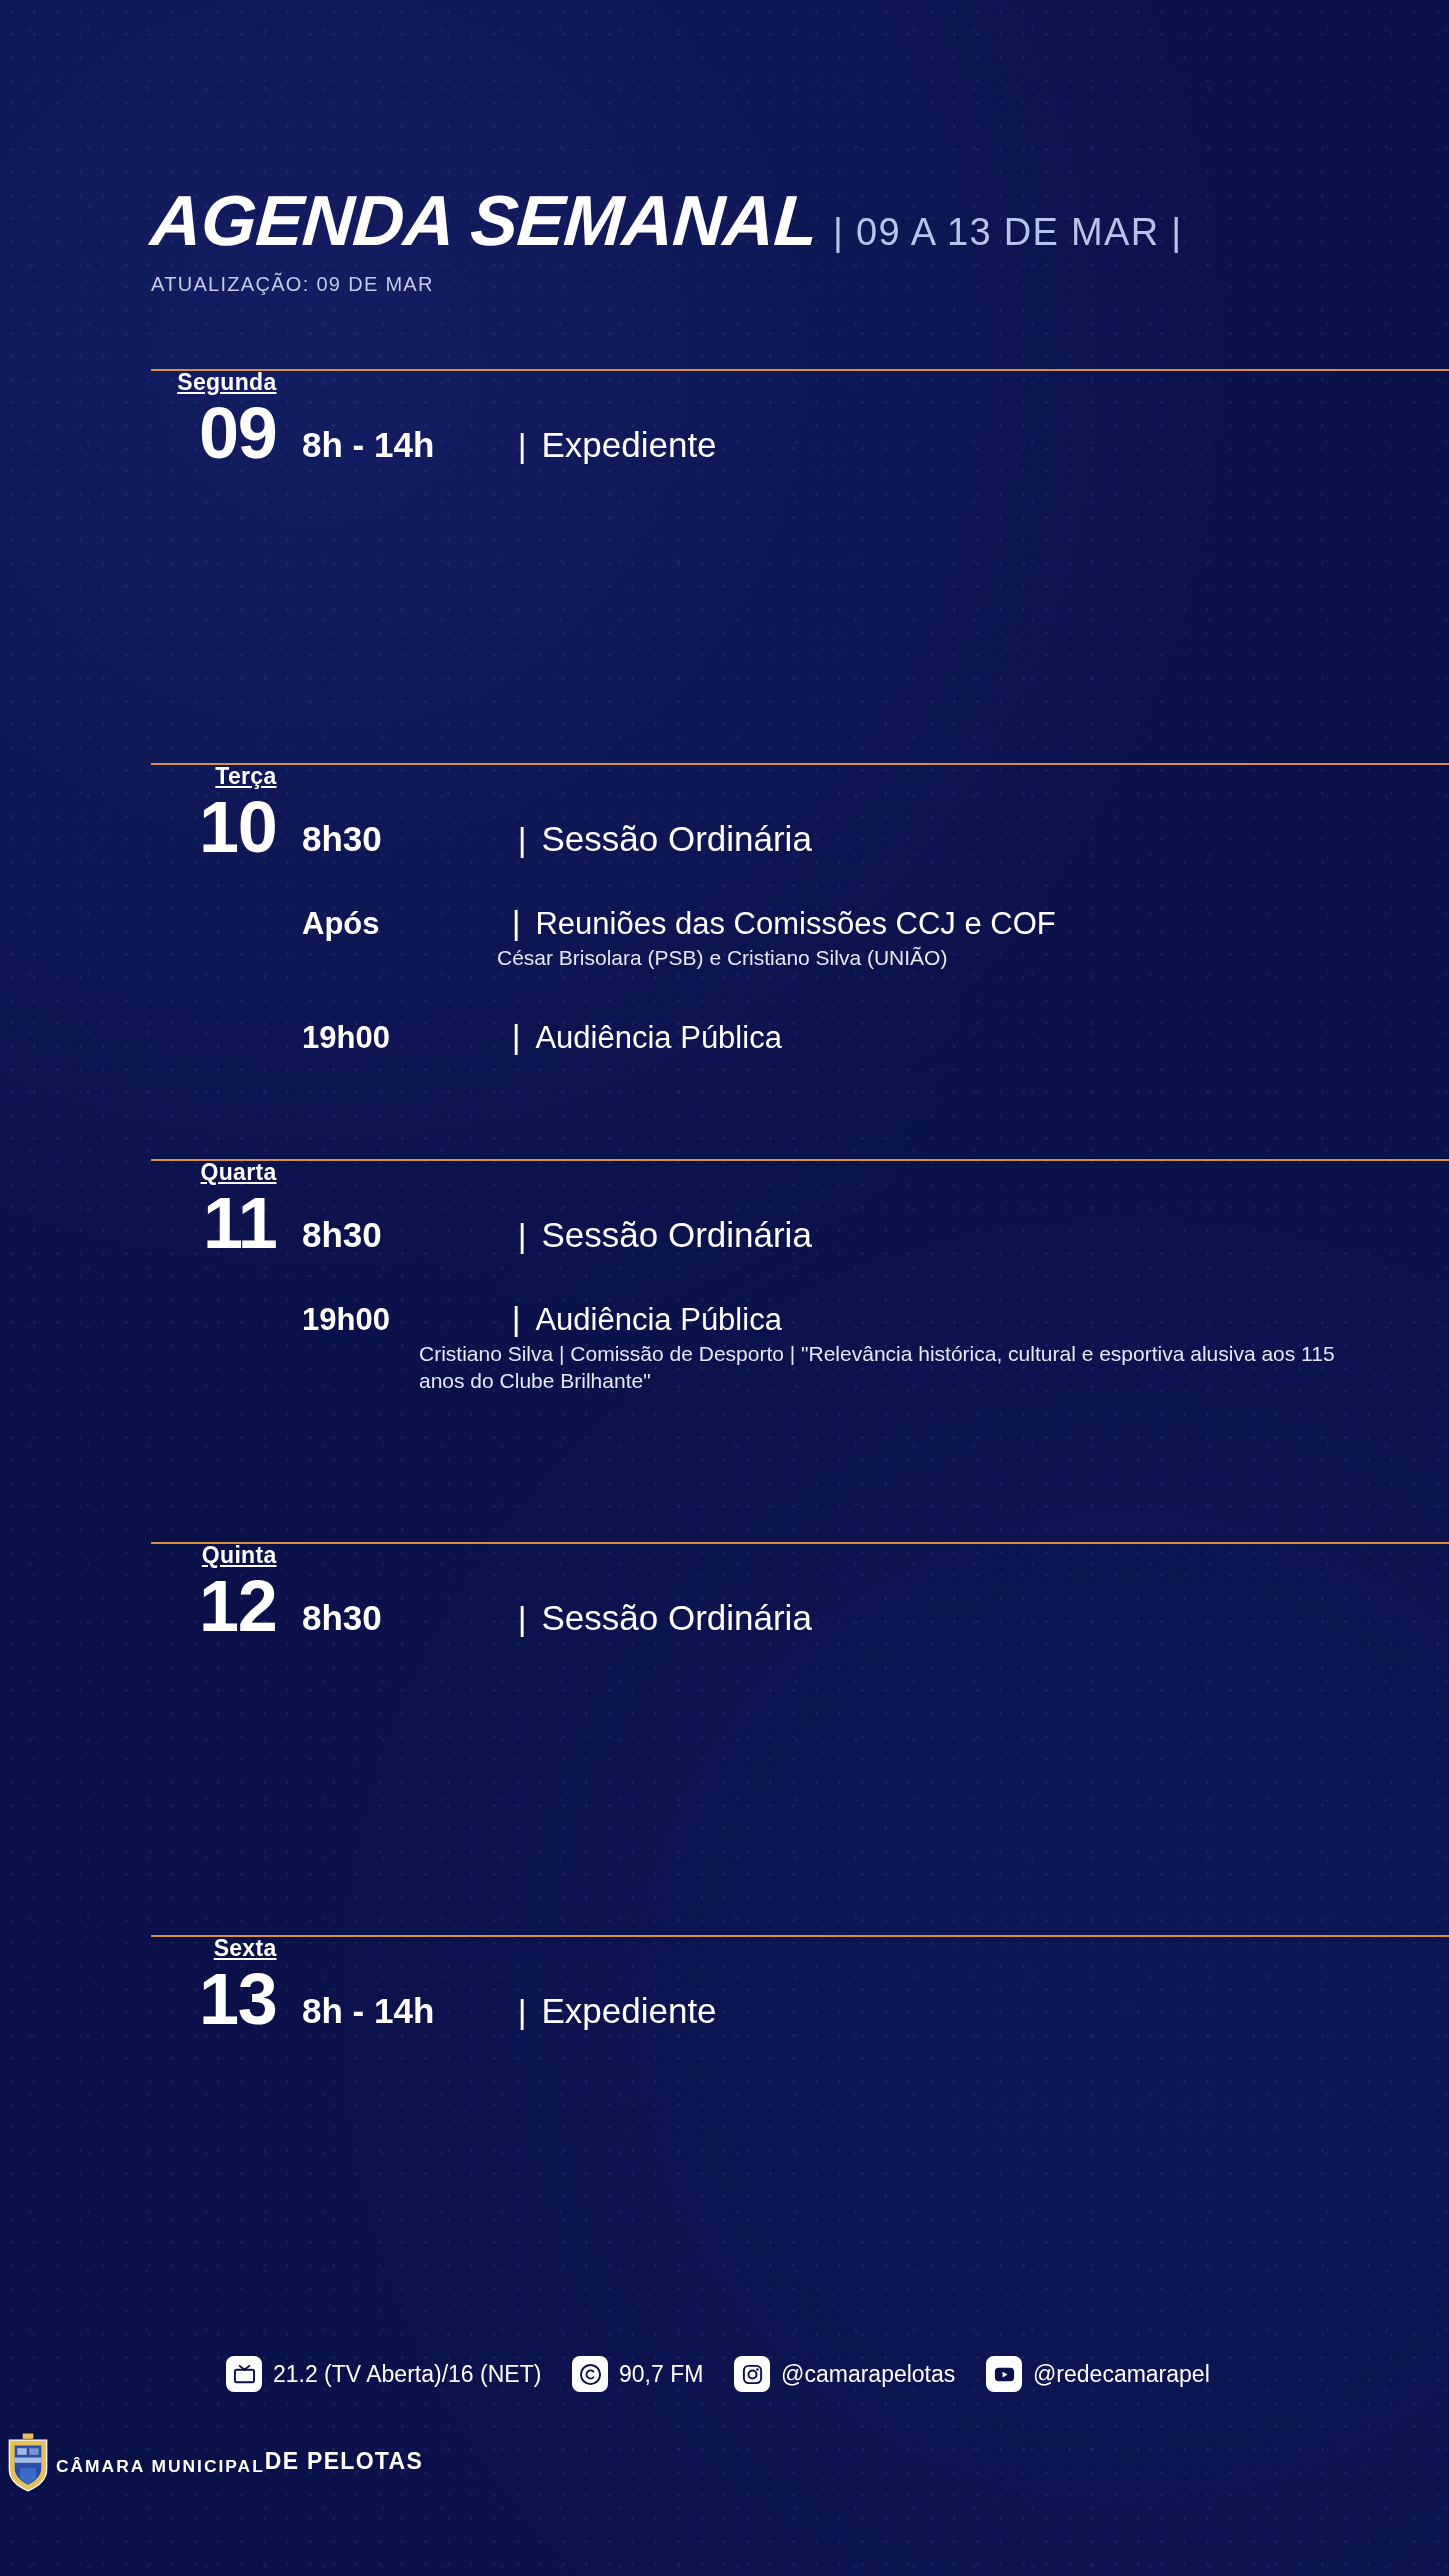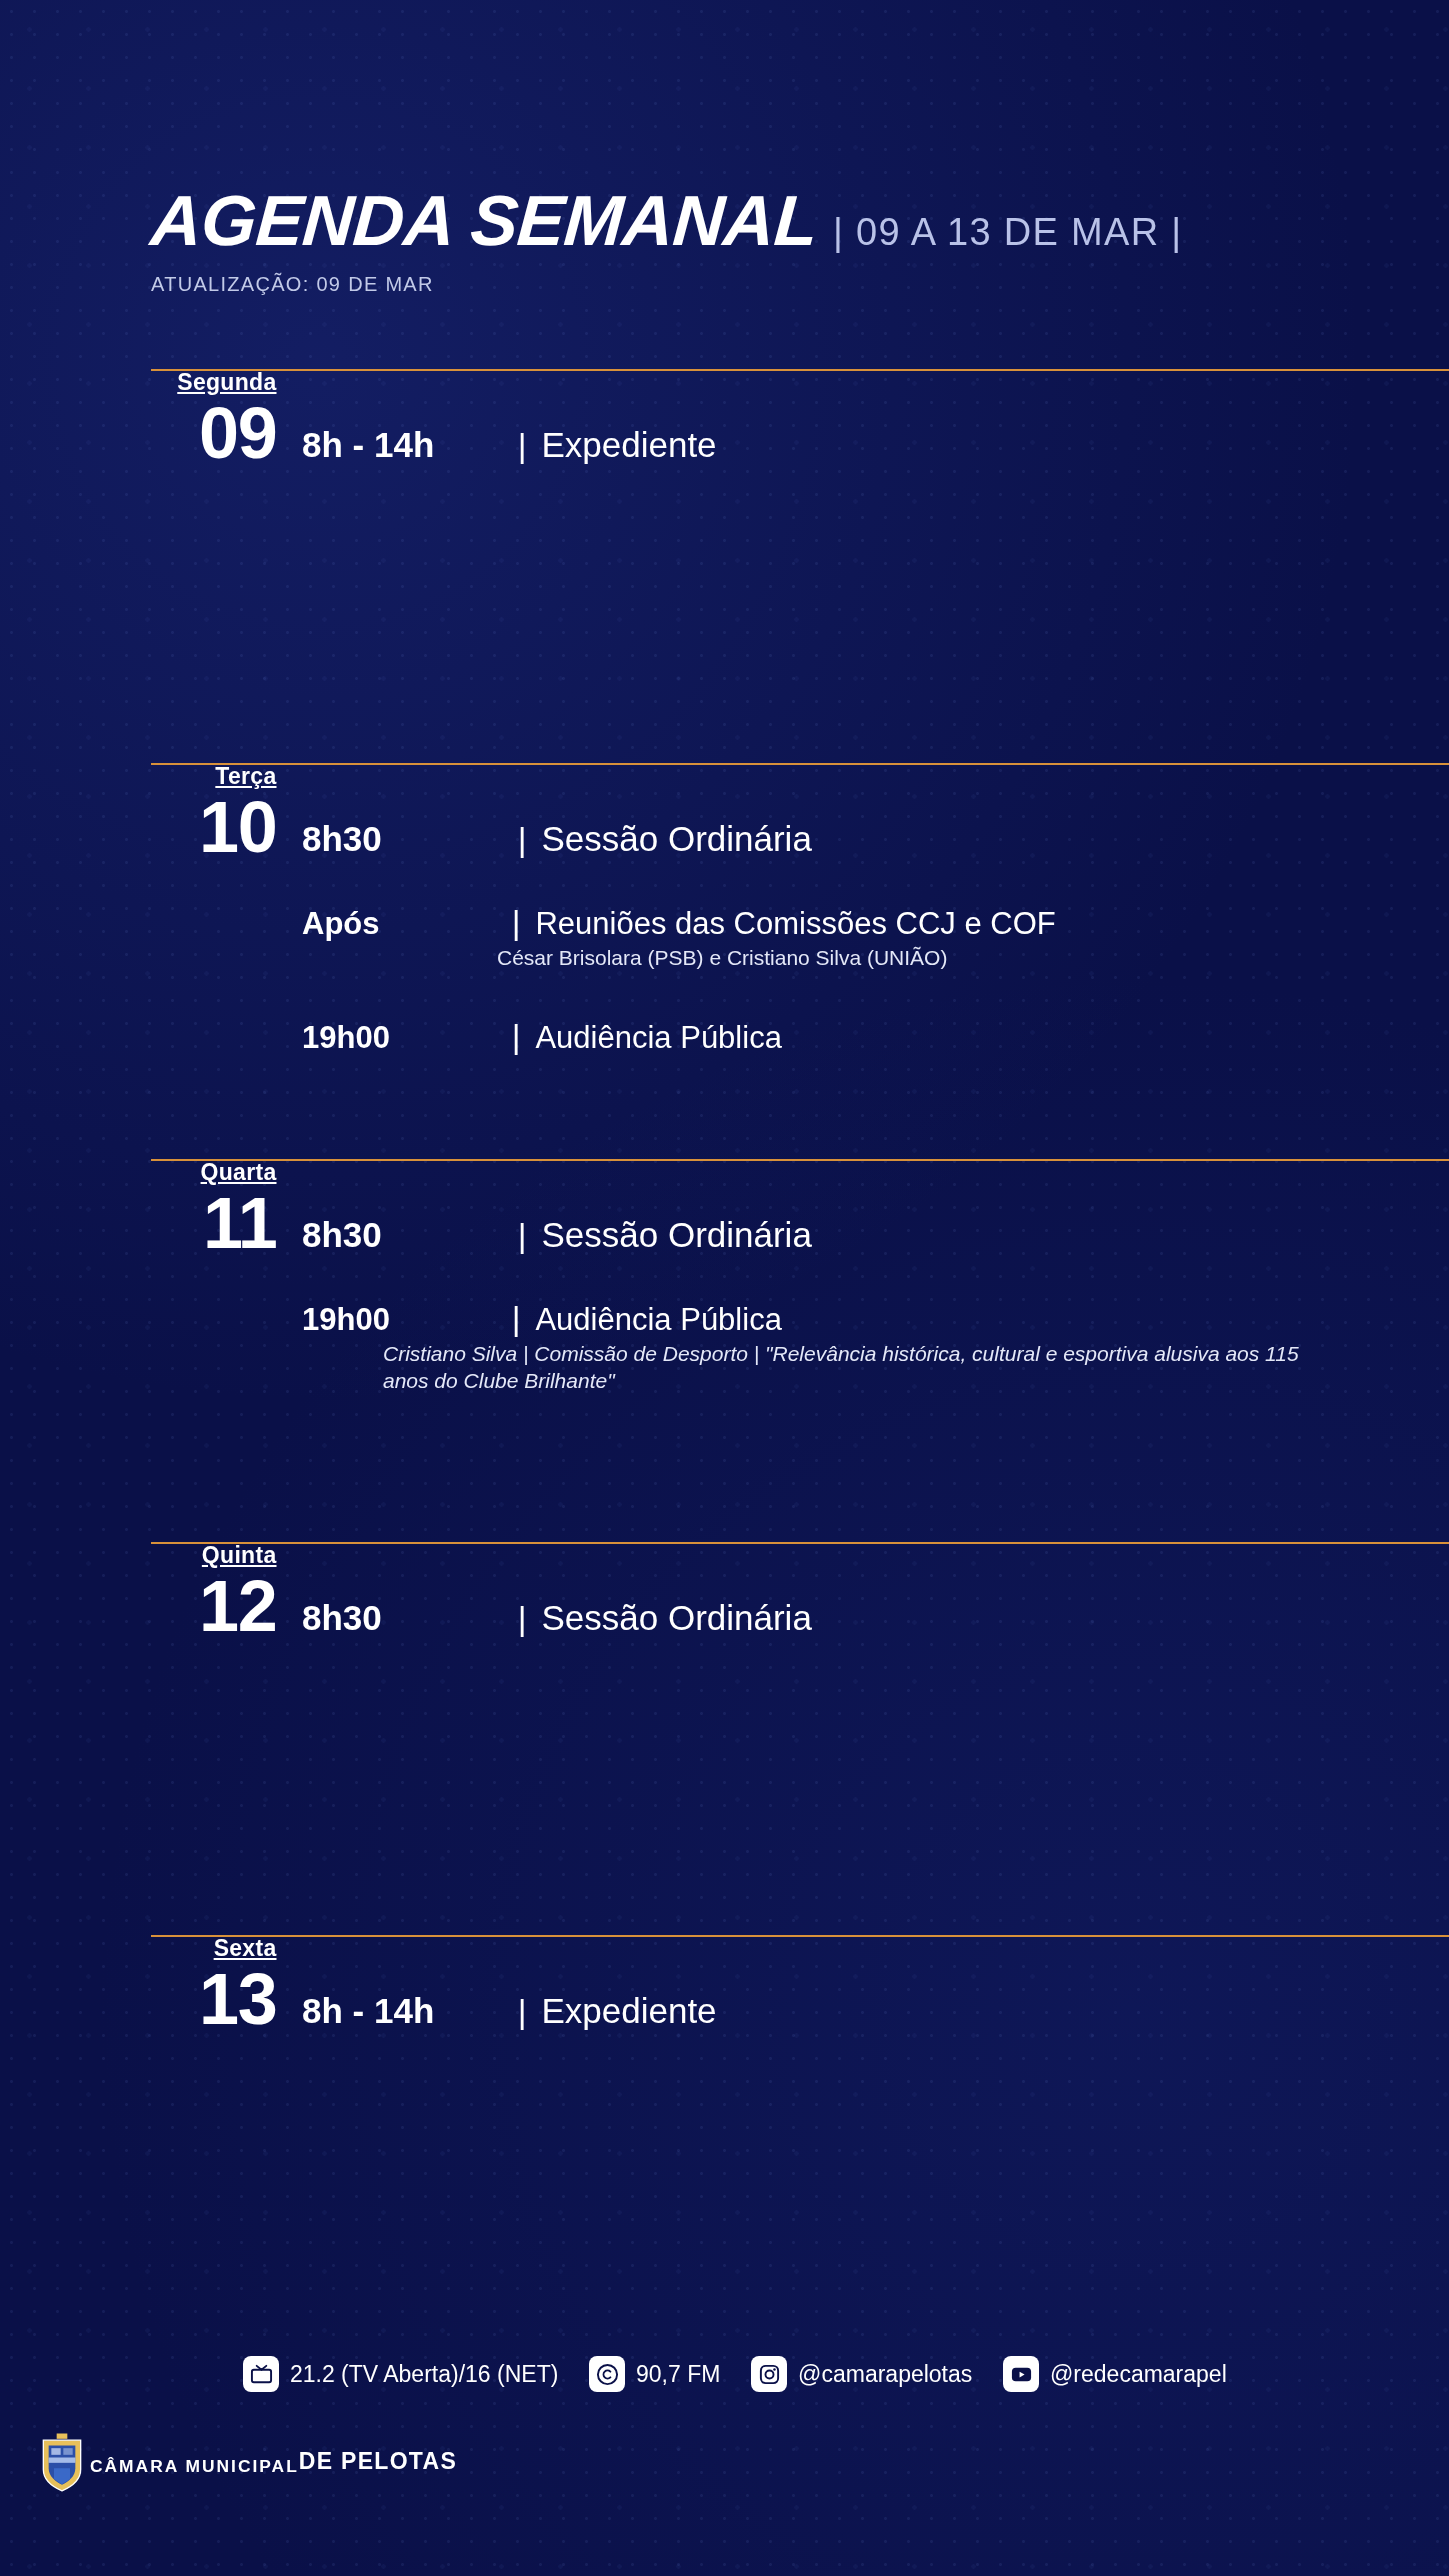--- a/index.html
+++ b/index.html
@@ -149,21 +149,20 @@
   
   .tcol { width: 201px; flex: 0 0 201px; }
   .tcol-wide { width: 195px; flex: 0 0 195px; }
 
   
   .footer {
     position: absolute;
     left: 0;
     right: 13px;
     bottom: 81px;
-    margin-left: 34px;
   }
   .social {
     display: flex;
     justify-content: center;
     align-items: center;
     gap: 31px;
     flex-wrap: nowrap;
   }
   .social-item {
     display: flex;
@@ -292,21 +291,21 @@
           <div class="ev-sep">|</div>
           <div class="ev-title">Sessão Ordinária</div>
         </div>
 
         <div style="margin-top:6.7px;">
           <div class="ev">
             <div class="ev-time small tcol-wide">19h00</div>
             <div class="ev-sep">|</div>
             <div class="ev-title small">Audiência Pública</div>
           </div>
-          <div class="ev-sub" style="margin-left:81px;font-style:italic;">Cristiano Silva | Comissão de Desporto | "Relevância histórica, cultural e esportiva alusiva aos 115 anos do Clube Brilhante"</div>
+          <div class="ev-sub" style="margin-left:117px;">Cristiano Silva | Comissão de Desporto | "Relevância histórica, cultural e esportiva alusiva aos 115 anos do Clube Brilhante"</div>
         </div>
 
       </div>
     </div>
   </div>
 
   <div class="day-rule" style="top:1542px;"></div>
   <div class="day" style="top:1554px;">
     <div class="day-inner">
       <div class="day-left">

